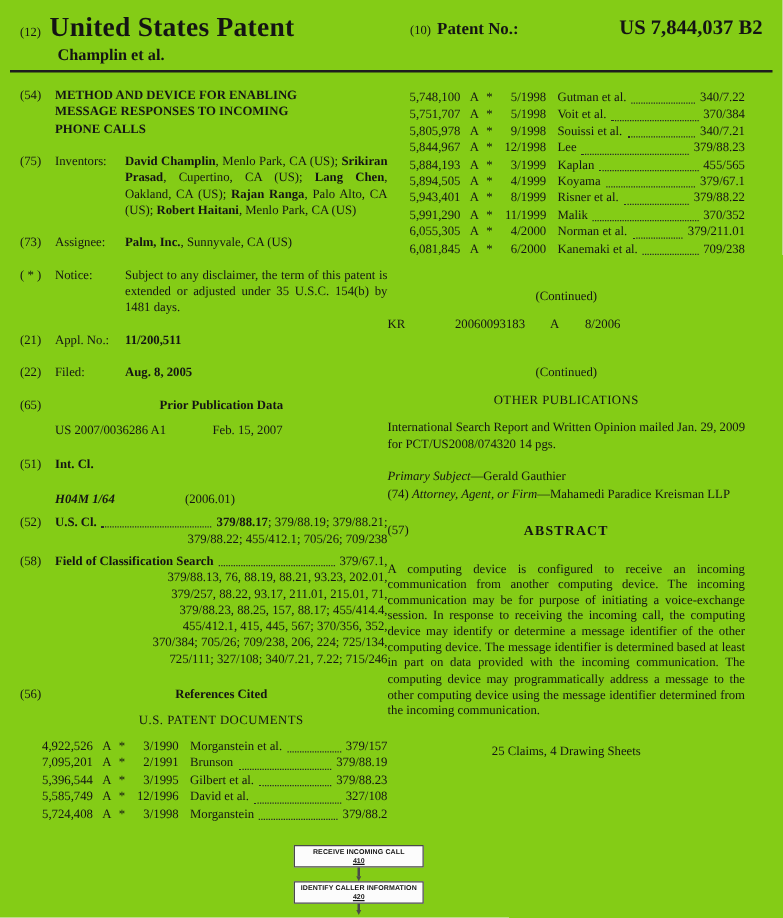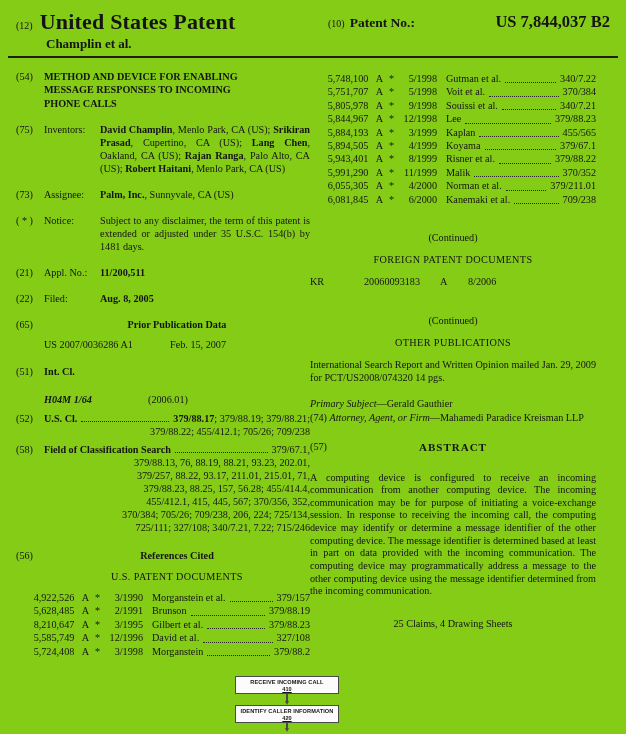--- a/index.html
+++ b/index.html
@@ -199,21 +199,21 @@
         <span class="sec-num">(58)</span>
         <div class="sec-body">
           <div class="leaderline">
             <span class="b">Field of Classification Search</span>
             <span class="leader"></span>
             <span>379/67.1,</span>
           </div>
           <div>
               <div class="rightline">379/88.13, 76, 88.19, 88.21, 93.23, 202.01,</div>
               <div class="rightline">379/257, 88.22, 93.17, 211.01, 215.01, 71,</div>
-              <div class="rightline">379/88.23, 88.25, 157, 56.28;  455/414.4,</div>
+              <div class="rightline">379/88.23, 88.25, 157, 88.17;  455/414.4,</div>
               <div class="rightline">455/412.1, 415, 445, 567;  370/356, 352,</div>
               <div class="rightline">370/384;  705/26;  709/238, 206, 224;  725/134,</div>
               <div class="rightline">725/111;  327/108;  340/7.21, 7.22;  715/246</div>
             </div>
         </div>
       </div>
 
       <div class="sec" style="margin-bottom:5px">
         <span class="sec-num">(56)</span>
         <div class="sec-body">
@@ -226,30 +226,30 @@
           <div class="ref-row">
             <span class="rc-no">4,922,526</span>
             <span class="rc-kind">A</span>
             <span class="rc-star">*</span>
             <span class="rc-date">3/1990</span>
             <span class="rc-name">Morganstein et al.</span>
             <span class="leader"></span>
             <span class="rc-cls">379/157</span>
           </div>
           <div class="ref-row">
-            <span class="rc-no">5,628,485</span>
+            <span class="rc-no">7,095,201</span>
             <span class="rc-kind">A</span>
             <span class="rc-star">*</span>
             <span class="rc-date">2/1991</span>
             <span class="rc-name">Brunson</span>
             <span class="leader"></span>
             <span class="rc-cls">379/88.19</span>
           </div>
           <div class="ref-row">
-            <span class="rc-no">8,210,647</span>
+            <span class="rc-no">5,396,544</span>
             <span class="rc-kind">A</span>
             <span class="rc-star">*</span>
             <span class="rc-date">3/1995</span>
             <span class="rc-name">Gilbert et al.</span>
             <span class="leader"></span>
             <span class="rc-cls">379/88.23</span>
           </div>
           <div class="ref-row">
             <span class="rc-no">5,585,749</span>
             <span class="rc-kind">A</span>
@@ -361,21 +361,20 @@
             <span class="rc-star">*</span>
             <span class="rc-date">6/2000</span>
             <span class="rc-name">Kanemaki et al.</span>
             <span class="leader"></span>
             <span class="rc-cls">709/238</span>
           </div>
         </div>
 
       <div class="continued" style="margin-top:25px">(Continued)</div>
 
-      <div class="center" style="letter-spacing:0.4px">FOREIGN PATENT DOCUMENTS</div>
 
       <div class="foreign-row">
         <span class="fr-country">KR</span>
         <span class="fr-number">20060093183</span>
         <span class="fr-kind">A</span>
         <span>8/2006</span>
       </div>
 
       <div class="continued" style="margin-top:26px">(Continued)</div>
 

